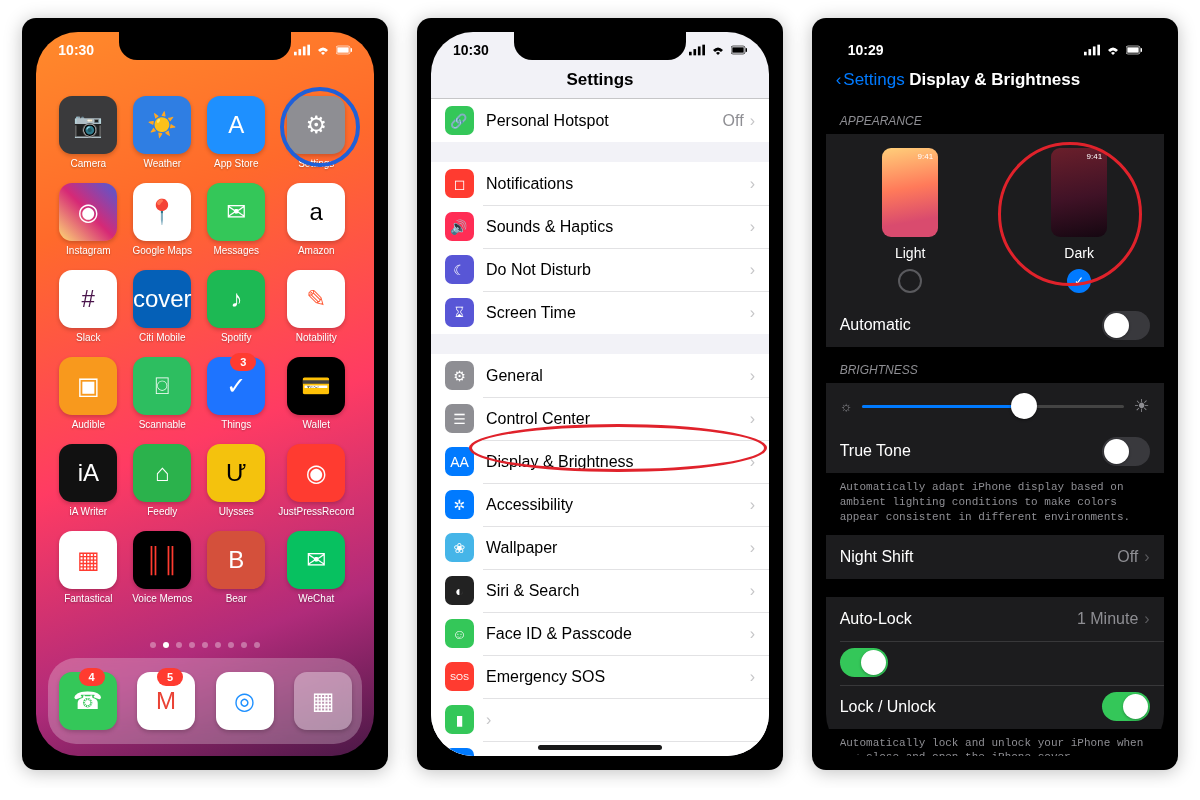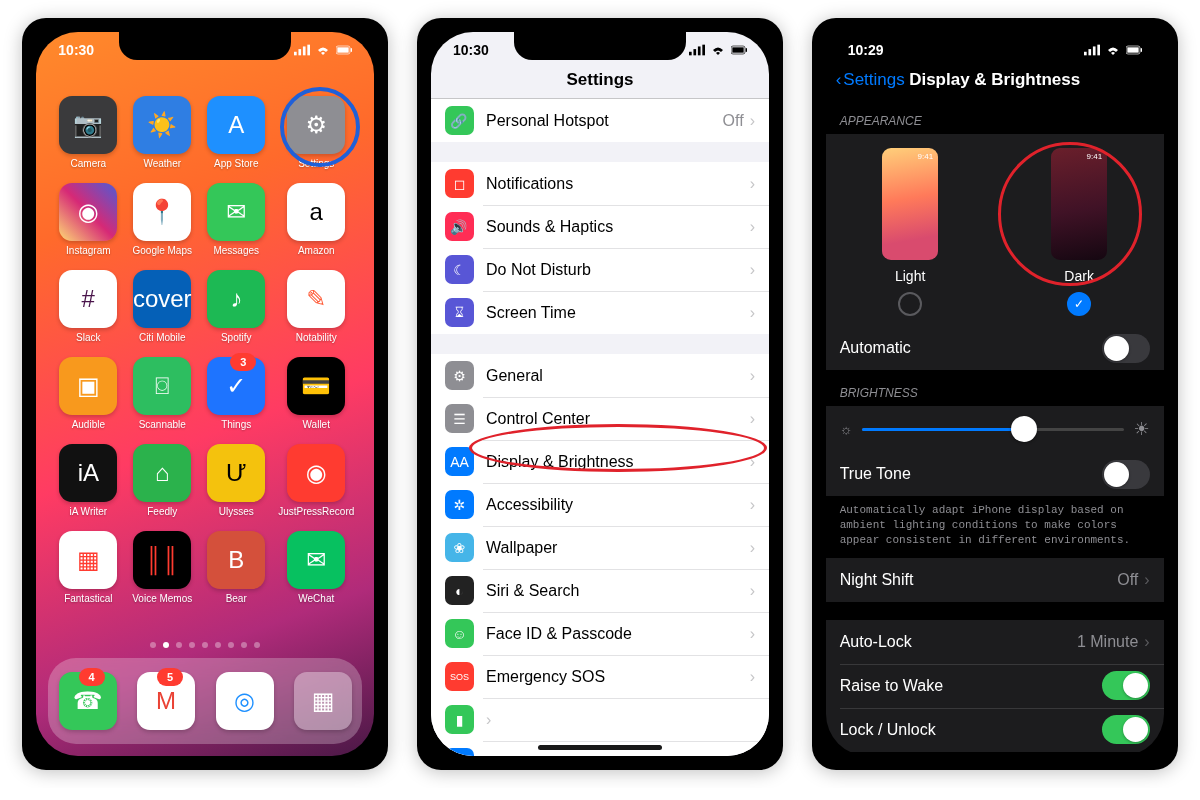--- a/index.html
+++ b/index.html
@@ -3,21 +3,21 @@
 <meta charset="utf-8">
 <style>
   :root{
     --blue:#007aff; --green:#34c759; --red:#ff3b30; --orange:#ff9500;
     --purple:#5856d6; --grey:#8e8e93; --bg-dark:#000; --card-dark:#1c1c1e;
     --sep-dark:#38383a; --txt-dark:#fff; --sec-txt-dark:#8e8e93;
     --bg-light:#f2f2f7; --card-light:#fff; --txt-light:#000;
   }
   html,body{margin:0;padding:0;background:#fff;font-family:-apple-system,Helvetica,Arial,sans-serif;}
   .stage{display:flex;justify-content:space-around;align-items:flex-start;padding:18px 8px;width:1200px;box-sizing:border-box;}
-  .phone{position:relative;width:366px;height:752px;border-radius:24px;background:#000;box-shadow:0 2px 18px rgba(0,0,0,.25);padding:14px;box-sizing:border-box;}
+  .phone{position:relative;width:366px;height:752px;border-radius:14px;background:#000;box-shadow:0 2px 18px rgba(0,0,0,.25);padding:14px;box-sizing:border-box;}
   .screen{position:relative;width:100%;height:100%;border-radius:42px;overflow:hidden;}
   .notch{position:absolute;top:0;left:50%;transform:translateX(-50%);width:172px;height:28px;background:#000;border-radius:0 0 18px 18px;z-index:10;}
   .status{position:absolute;top:6px;left:0;right:0;height:24px;display:flex;justify-content:space-between;align-items:center;padding:0 22px;font-size:14px;font-weight:600;z-index:9;}
   .status .right{display:flex;gap:5px;align-items:center;}
   .icon-sm{width:16px;height:12px;}
   
   .home-bg{width:100%;height:100%;background:linear-gradient(160deg,#ff8a2b 0%,#ff6a2b 25%,#ff3b63 55%,#b02b7a 80%,#4a1846 100%);}
   .status.light{color:#fff;}
   .app-grid{position:absolute;top:60px;left:0;right:0;padding:4px 20px;display:grid;grid-template-columns:repeat(4,1fr);row-gap:14px;column-gap:10px;}
   .app{display:flex;flex-direction:column;align-items:center;position:relative;}
@@ -54,21 +54,21 @@
   .drow+.drow::before{content:"";position:absolute;top:0;left:14px;right:0;height:1px;background:var(--sep-dark);}
   .drow .txt{flex:1;font-size:16px;}
   .drow .val{color:var(--sec-txt-dark);font-size:16px;margin-right:6px;}
   .drow .chev{color:#5a5a5e;font-size:16px;}
   .switch{width:48px;height:29px;border-radius:15px;background:#39393d;position:relative;flex:0 0 48px;}
   .switch.on{background:var(--green);}
   .switch .knob{position:absolute;top:2px;left:2px;width:25px;height:25px;border-radius:50%;background:#fff;box-shadow:0 1px 3px rgba(0,0,0,.3);}
   .switch.on .knob{left:21px;}
   .appearance{display:flex;justify-content:space-around;padding:14px 0 10px;background:var(--card-dark);}
   .appo{display:flex;flex-direction:column;align-items:center;gap:8px;}
-  .mini{width:56px;height:112px;border-radius:9px;position:relative;overflow:hidden;}
+  .mini{width:56px;height:89px;border-radius:9px;position:relative;overflow:hidden;}
   .mini.light{background:linear-gradient(170deg,#ffcf7a,#ff7a5a 45%,#d94b6e 80%);}
   .mini.dark{background:linear-gradient(170deg,#6a1f2b,#401226 55%,#150711);}
   .mini .t{position:absolute;top:4px;right:5px;font-size:8px;color:#fff;}
   .appo .lbl{font-size:14px;color:#fff;}
   .radio{width:20px;height:20px;border-radius:50%;border:2px solid #5a5a5e;}
   .radio.on{border-color:var(--blue);background:var(--blue);display:flex;align-items:center;justify-content:center;color:#fff;font-size:12px;}
   .footer-note{font-size:11px;color:var(--sec-txt-dark);padding:7px 14px 10px;line-height:1.35;font-family:Liberation Mono, monospace;}
   .slider{display:flex;align-items:center;gap:10px;padding:12px 14px;background:var(--card-dark);}
   .slider .track{flex:1;height:3px;background:#444;border-radius:2px;position:relative;}
   .slider .fill{position:absolute;left:0;top:0;bottom:0;width:62%;background:var(--blue);border-radius:2px;}
@@ -452,21 +452,20 @@
       </div>
 
       <div style="height:18px"></div>
       <div class="card">
         <div class="drow">
           <span class="txt">Auto-Lock</span>
           <span class="val">1 Minute</span>
           <span class="chev">›</span>
         </div>
         <div class="drow">
-          <span class="txt">Raise to Wake</span>
           <span class="switch on">
                 <span class="knob"></span>
               </span>
         </div>
         <div class="drow">
           <span class="txt">Lock / Unlock</span>
           <span class="switch on">
                 <span class="knob"></span>
               </span>
         </div>

